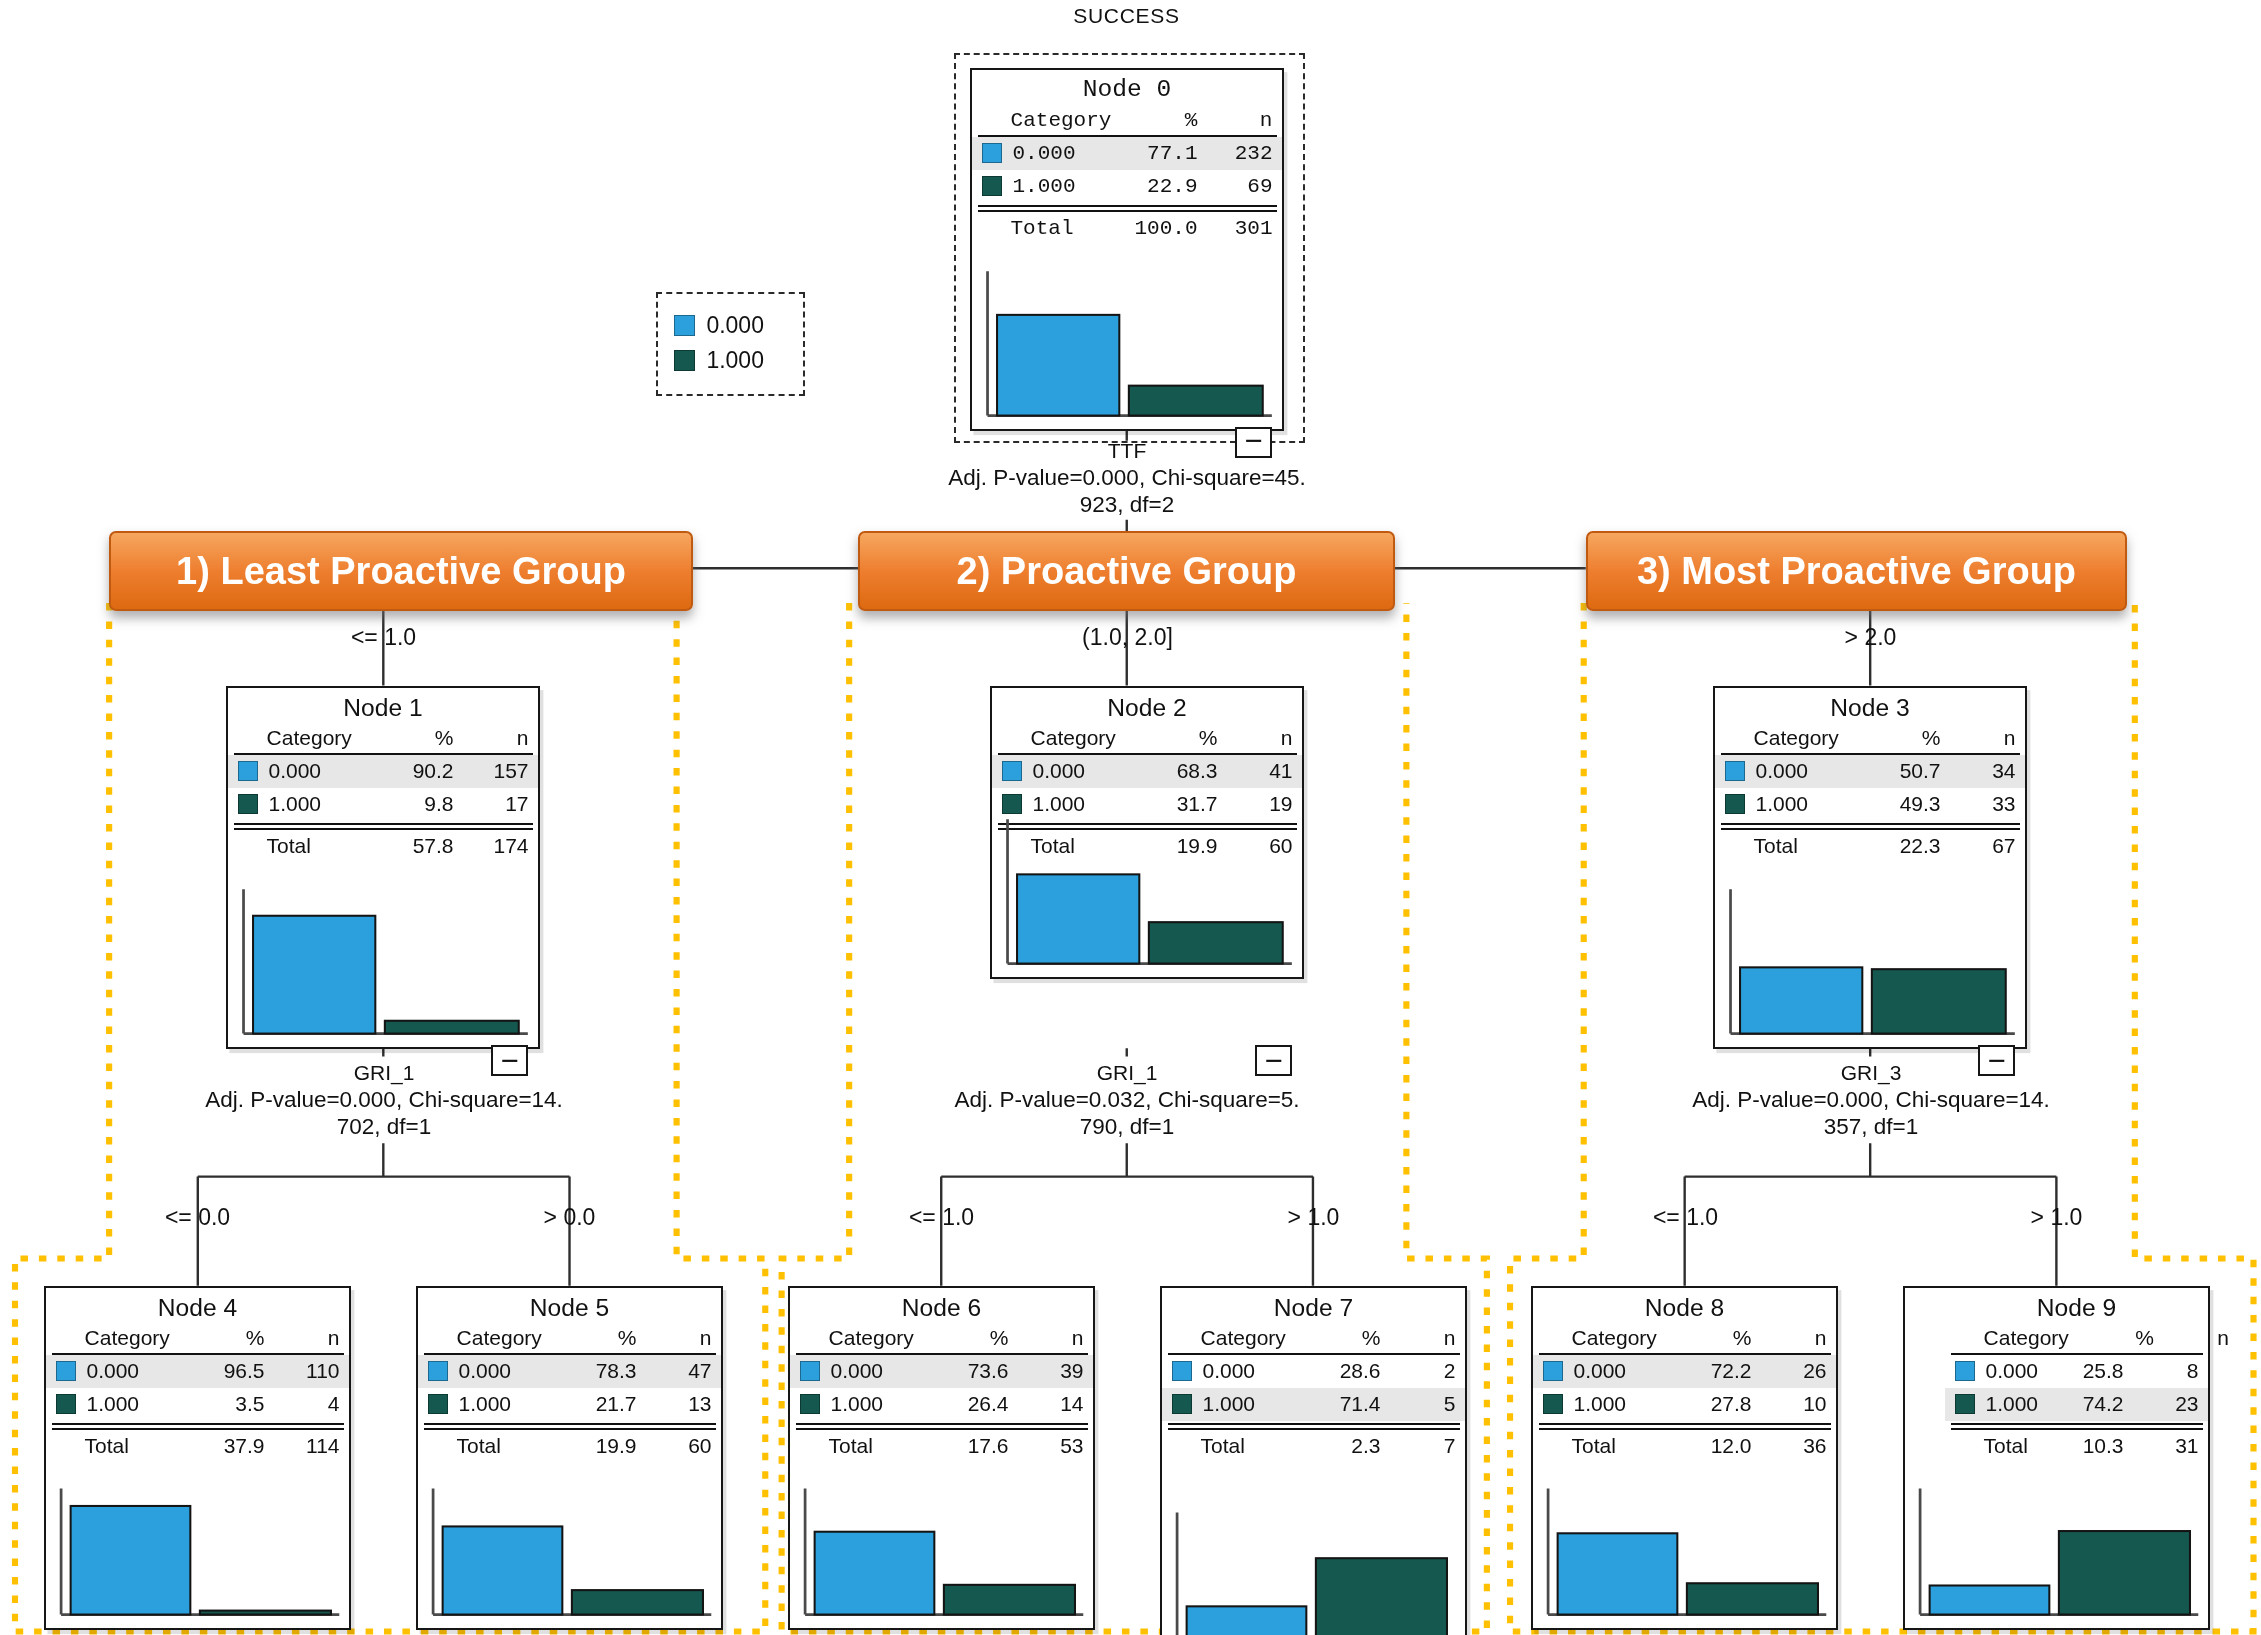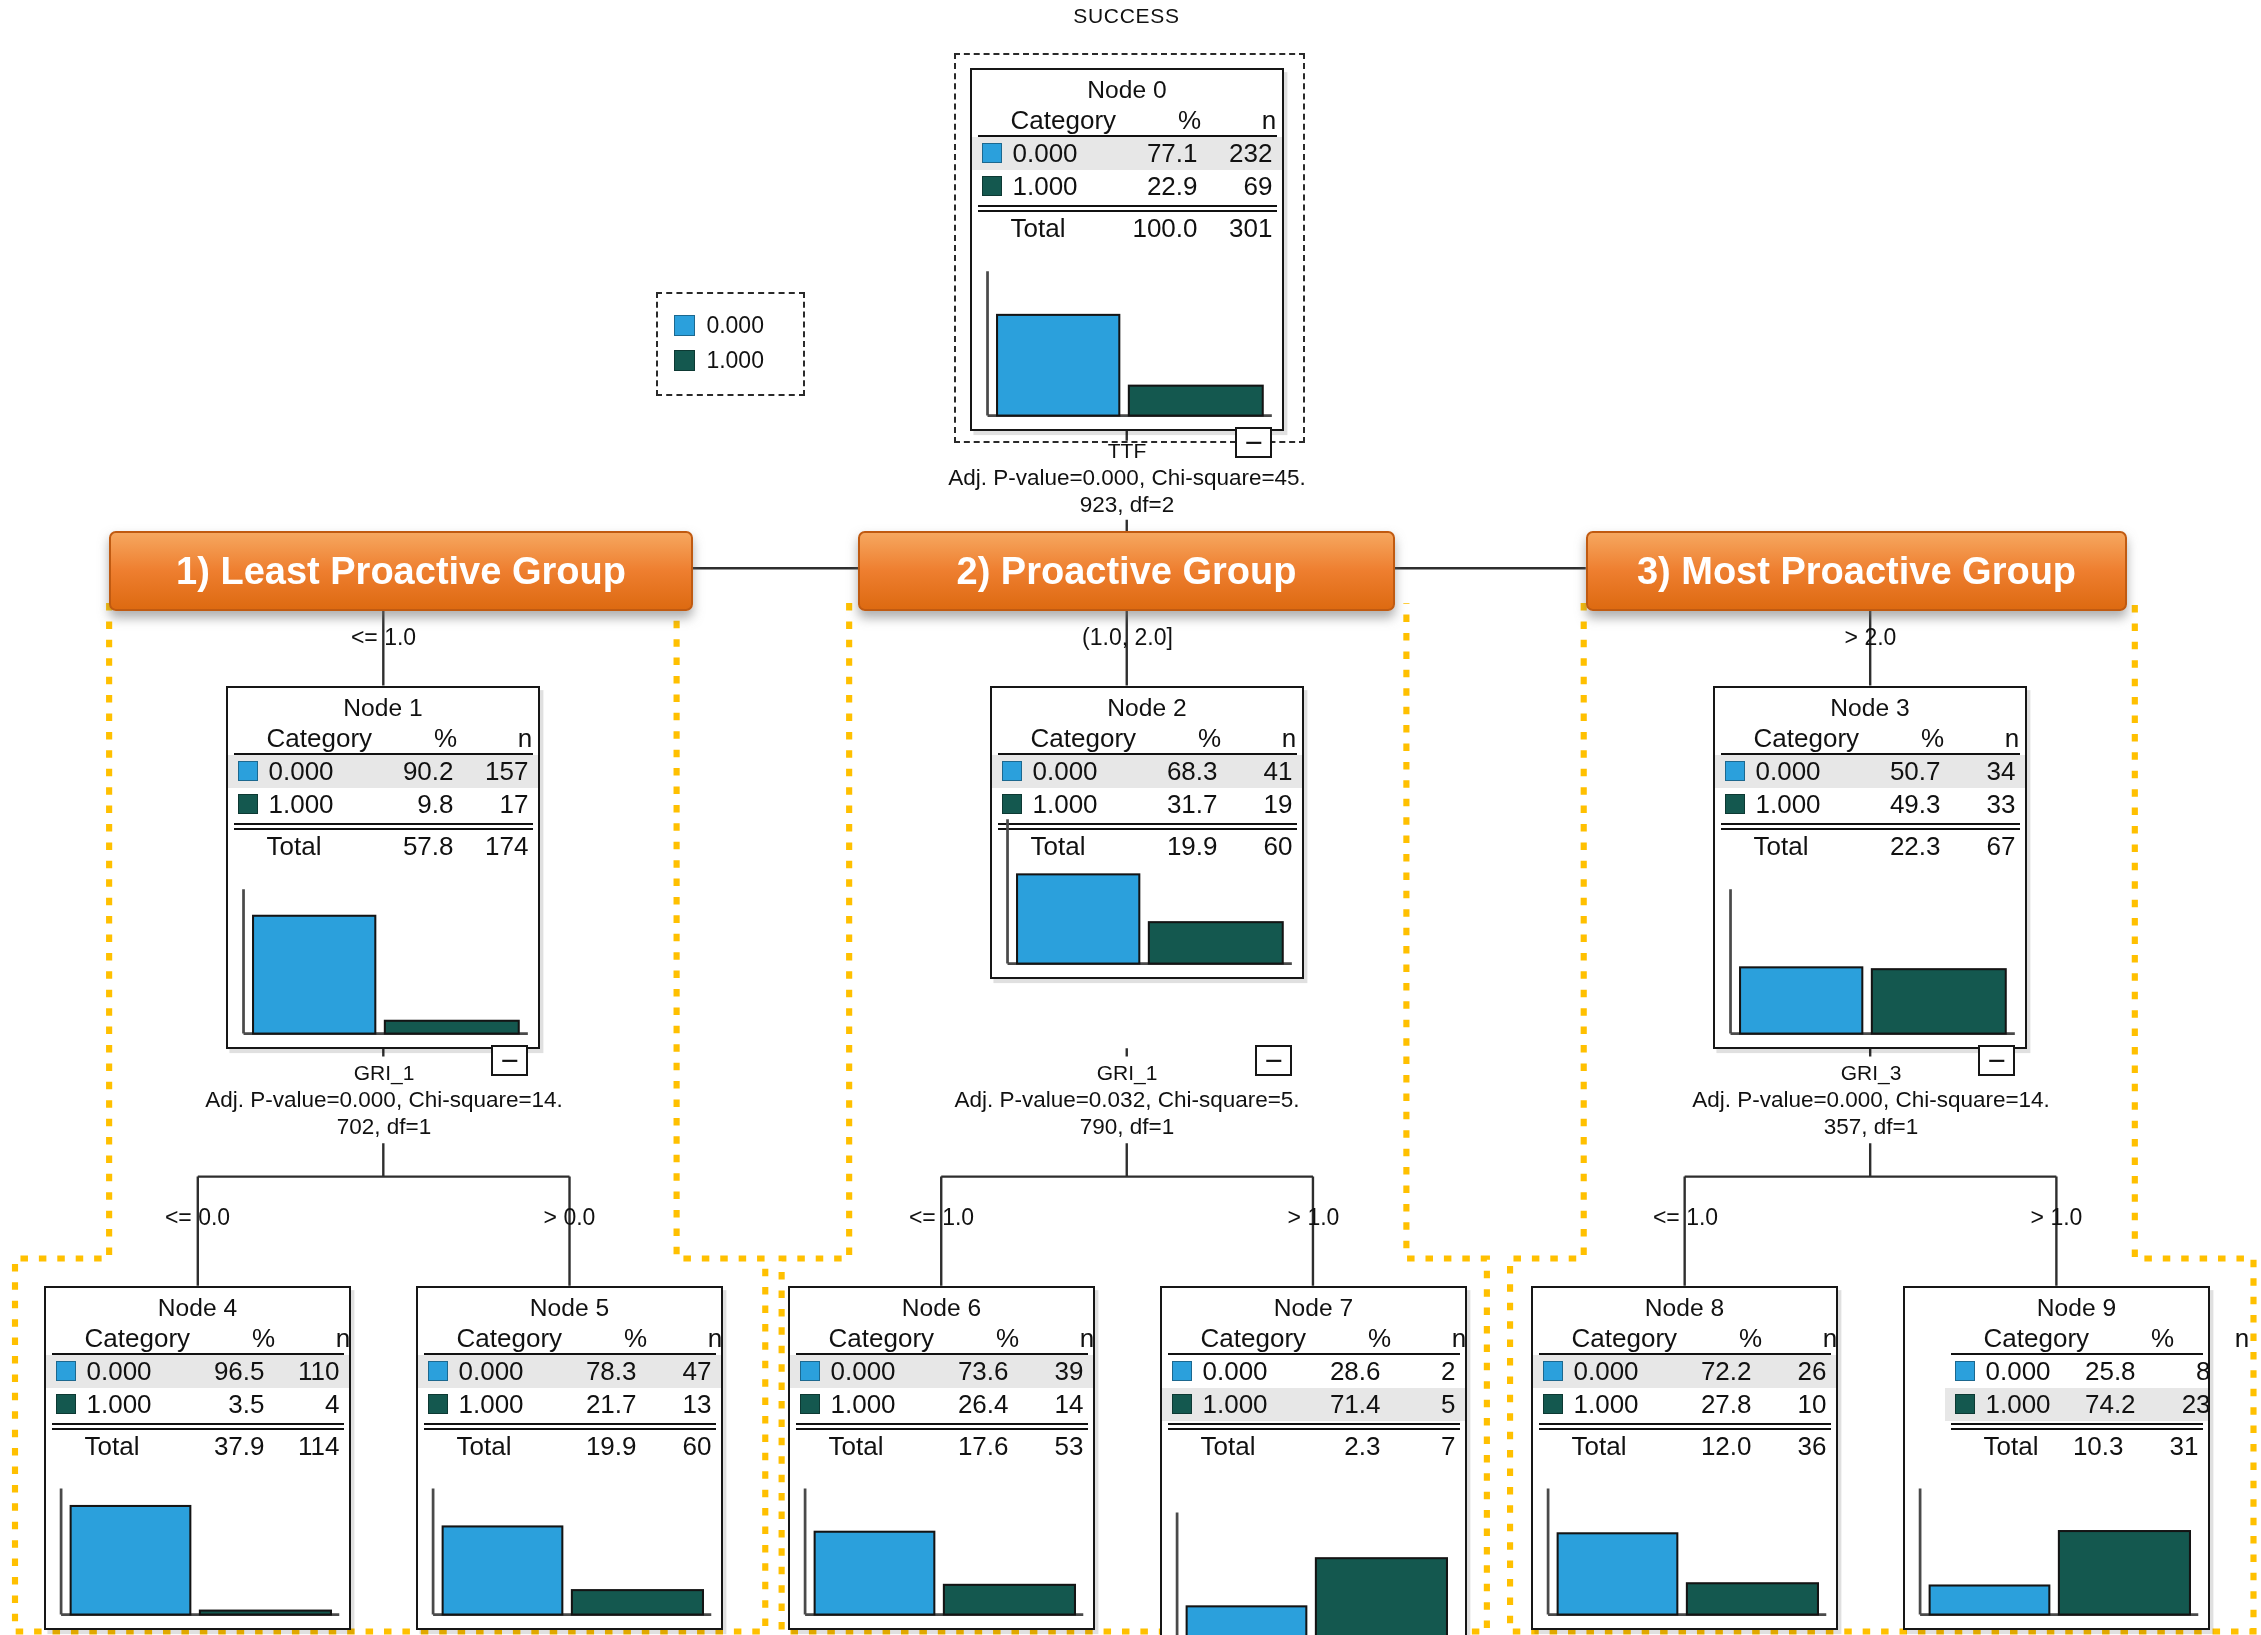--- a/index.html
+++ b/index.html
@@ -13,21 +13,21 @@
   .legend-swatch{width:19px;height:19px;border:1.4px solid rgba(0,0,0,0.35);flex:0 0 19px;}
   .banner{border-radius:6.8px;border:2px solid #C05A11;color:#fff;font-weight:700;font-size:38px;
           display:flex;align-items:center;justify-content:center;
           background:linear-gradient(180deg,#F6A75F 0%,#EE7E2F 50%,#DD6A11 100%);
           box-shadow:0 6.8px 11px rgba(110,110,110,0.55);}
   .branch-label{width:205px;text-align:center;font-size:23px;}
   .split-block{width:628px;text-align:center;font-size:22.5px;line-height:27px;}
   .split-var{font-size:21px;}
   .node{background:#fff;border:2.7px solid #161616;box-sizing:border-box;box-shadow:3.4px 4.1px 0 rgba(0,0,0,0.12);}
   .node-title{text-align:center;font-size:24.6px;margin-top:5.5px;height:30px;}
-  .trow{display:flex;align-items:center;height:33px;padding:0 9.5px;font-size:26px;box-sizing:border-box;}
+  .trow{display:flex;align-items:center;height:33px;padding:0 9.5px;font-size:21px;box-sizing:border-box;}
   .thead{height:31px;border-bottom:2.7px solid #111;margin:0 5.5px;padding:0 4.1px;}
   .hl{background:#E7E7E7;}
   .sw{width:18px;height:18px;border:1.4px solid rgba(0,0,0,0.35);margin-right:11px;flex:0 0 18px;}
   .swsp{width:29px;flex:0 0 29px;}
   .cat{flex:1 1 auto;text-align:left;white-space:nowrap;}
   .pct{flex:0 0 85px;text-align:right;}
   .cnt{flex:0 0 75px;text-align:right;}
   .dsep{margin:2px 5.5px 0;height:3.4px;border-top:2.7px solid #111;border-bottom:2.7px solid #111;}
   .mini-chart{position:absolute;left:11px;bottom:8.2px;}
   .collapse-btn{position:absolute;width:37px;height:31px;border:2px solid #161616;background:#fff;
@@ -94,21 +94,21 @@
   <div class="abs branch-label" style="left:839px;top:1204px;">&lt;= 1.0</div>
   <div class="abs branch-label" style="left:1211px;top:1204px;">&gt; 1.0</div>
   <div class="abs branch-label" style="left:1583px;top:1204px;">&lt;= 1.0</div>
   <div class="abs branch-label" style="left:1954px;top:1204px;">&gt; 1.0</div>
 
   <div class="abs banner" style="left:109px;top:531px;width:580px;height:76px;">1) Least Proactive Group</div>
   <div class="abs banner" style="left:858px;top:531px;width:533px;height:76px;">2) Proactive Group</div>
   <div class="abs banner" style="left:1586px;top:531px;width:537px;height:76px;">3) Most Proactive Group</div>
 
   <div id="nodes">
-      <div class="node abs" style="left: 970px; top: 68px; width: 314px; height: 363px;">
+      <div class="node abs" style="left: 970px; top: 68px; width: 314px; height: 363px; font-family: Liberation Mono, monospace;">
         <div class="node-title">Node 0</div>
         <div class="trow thead">
           <span class="swsp"></span>
           <span class="cat">Category</span>
           <span class="pct">%</span>
           <span class="cnt">n</span>
         </div>
         <div class="trow hl">
           <span class="sw" style="background: rgb(43, 160, 220);"></span>
           <span class="cat">0.000</span>

